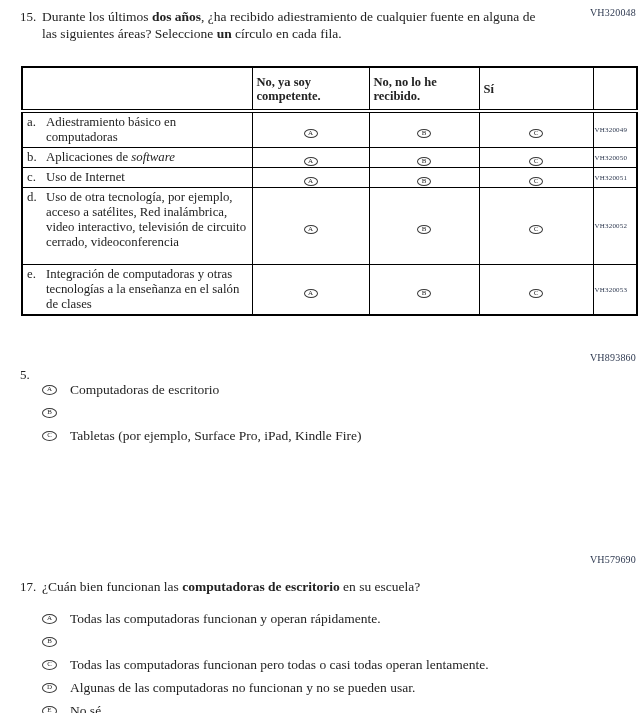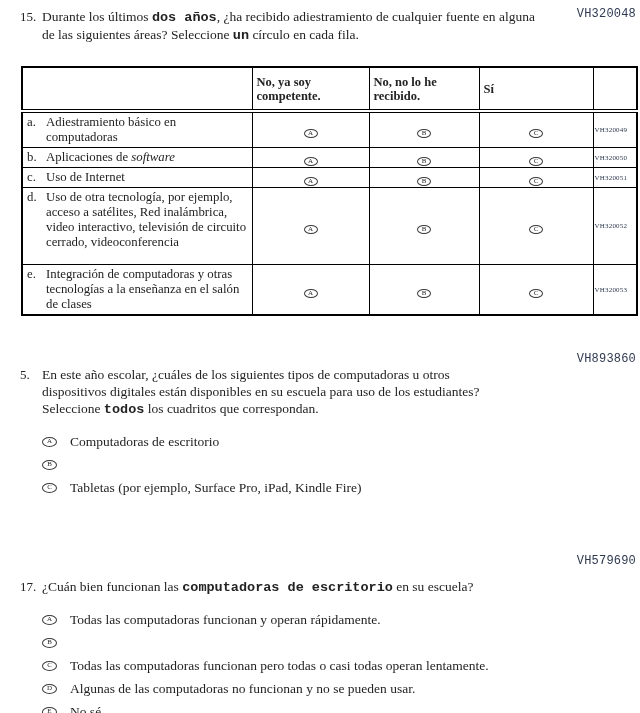--- a/index.html
+++ b/index.html
@@ -1,22 +1,22 @@
 <!DOCTYPE html>
 <html><head>
 <meta charset="utf-8">
 <style>
   html,body{margin:0;padding:0;background:#fff;}
   .page{
     position:relative;width:640px;height:713px;background:#ffffff;overflow:hidden;
     font-family:"Liberation Serif","DejaVu Serif",serif;color:#232323;
   }
   .vhcode{
-    position:absolute;right:4px;font-size:12px;letter-spacing:.2px;
-    color:#2e3950;font-family:Liberation Mono, monospace;
+    position:absolute;right:4px;font-size:10px;letter-spacing:.2px;
+    color:#2e3950;font-family:Liberation Serif, serif;
   }
   .question{position:absolute;left:20px;display:flex;}
   .qnum{font-weight:normal;font-size:13px;width:22px;flex:0 0 22px;line-height:17px;}
   .qbody{flex:1;}
   .qtext{font-size:13.5px;line-height:17px;}
   
   table.grid{
     position:absolute;left:21px;top:66px;width:615px;border-collapse:collapse;
     table-layout:fixed;border:2px solid #000;
   }
@@ -44,21 +44,21 @@
     display:inline-flex;align-items:center;justify-content:center;
     width:14px;height:9px;border:1px solid #3a3a3a;border-radius:50%;
     font-size:7px;line-height:1;color:#2b2b2b;box-sizing:border-box;
     font-family:"Liberation Serif","DejaVu Serif",serif;
   }
   
   .options{margin-top:12px;}
   .option{display:flex;align-items:center;height:23px;}
   .option .oval{width:15px;height:10px;flex:0 0 15px;margin-right:13px;}
   .otext{font-size:13.5px;}
-  .b{font-weight:bold;font-family:Liberation Mono, monospace;}
+  .b{font-weight:bold;}
   .i{font-style:italic;}
 </style>
 </head>
 <body>
 
 <div class="page">
 
   <span class="vhcode" style="top:7px">VH320048</span>
 
   <div class="question" style="top:8px">
@@ -147,21 +147,20 @@
           <td class="code">VH320053</td>
         </tr>
       </tbody>
   </table>
 
   <span class="vhcode" style="top:352px">VH893860</span>
 
   <div class="question" style="top:366px">
     <span class="qnum">5.</span>
     <div class="qbody">
-      <div class="qtext" style="width:472px"><span>En este año escolar, ¿cuáles de los siguientes tipos de computadoras u otros dispositivos digitales están disponibles en su escuela para uso de los estudiantes? Seleccione </span><span class="b">todos</span><span> los cuadritos que correspondan.</span></div>
       <div class="options">
           <div class="option">
             <span class="oval">A</span>
             <span class="otext">Computadoras de escritorio</span>
           </div>
           <div class="option">
             <span class="oval">B</span>
           </div>
           <div class="option">
             <span class="oval">C</span>

